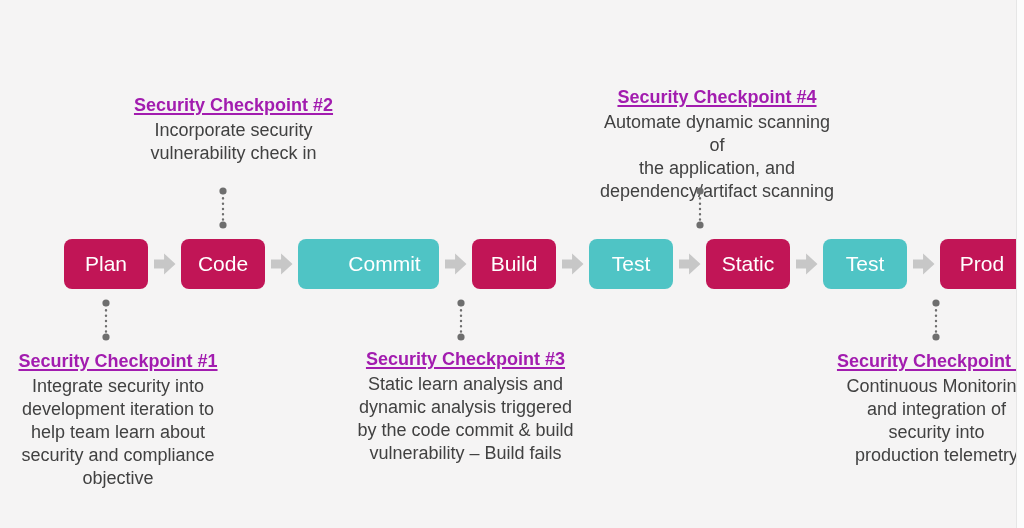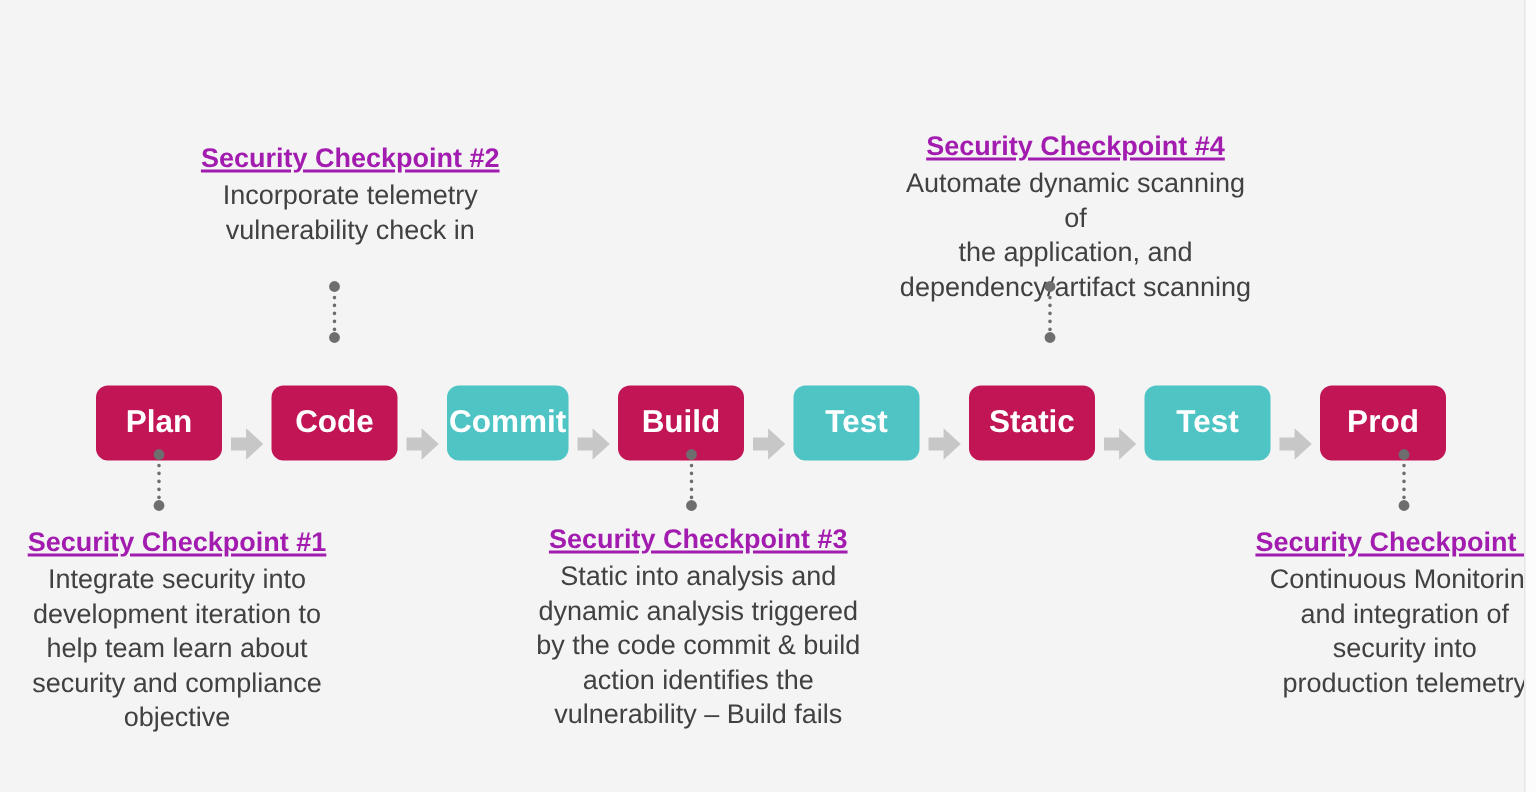--- a/index.html
+++ b/index.html
@@ -19,37 +19,36 @@
     font-size: 30px;
     font-weight: 400;
     color: #757575;
     letter-spacing: 0.2px;
     margin: 0;
   }
 
   
   .pipeline {
     position: absolute;
-    left: 64px; top: 257px;
+    left: 64px; top: 239px;
     display: flex;
-    align-items: flex-end;
-    font-weight: bold;
+    align-items: center;
   }
   .stage {
     height: 50px;
     width: 84px;
     border-radius: 8px;
     display: flex;
     align-items: center;
     justify-content: center;
     color: #FFFFFF;
     font-size: 21px;
     flex: 0 0 auto;
   }
-  .stage.wide { width: 81px; }
+  .stage.wide { width: 109px; padding-left: 32px; }
   .stage.crimson { background: #C11556; }
   .stage.teal { background: #4FC4C5; }
   .flow-arrow {
     width: 22px; height: 22px;
     margin: 0 5.5px;
     background: #C7C7C7;
     flex: 0 0 auto;
     clip-path: polygon(0 30%, 48% 30%, 48% 2%, 100% 50%, 48% 98%, 48% 70%, 0 70%);
   }
 
@@ -89,21 +88,21 @@
   }
 </style>
 </head>
 <body>
 
 <div class="slide">
 
 
   <div class="cp cp2">
     <div class="cp-heading">Security Checkpoint #2</div>
-    <div class="cp-line">Incorporate telemetry</div>
+    <div class="cp-line">Incorporate security</div>
     <div class="cp-line">vulnerability check in</div>
   </div>
 
   <div class="cp cp4">
     <div class="cp-heading">Security Checkpoint #4</div>
     <div class="cp-line">Automate dynamic scanning</div>
     <div class="cp-line">of</div>
     <div class="cp-line">the application, and</div>
     <div class="cp-line">dependency/artifact scanning</div>
   </div>
@@ -173,24 +172,23 @@
     <div class="cp-heading">Security Checkpoint #1</div>
     <div class="cp-line">Integrate security into</div>
     <div class="cp-line">development iteration to</div>
     <div class="cp-line">help team learn about</div>
     <div class="cp-line">security and compliance</div>
     <div class="cp-line">objective</div>
   </div>
 
   <div class="cp cp3">
     <div class="cp-heading">Security Checkpoint #3</div>
-    <div class="cp-line">Static into analysis and</div>
+    <div class="cp-line">Static learn analysis and</div>
     <div class="cp-line">dynamic analysis triggered</div>
     <div class="cp-line">by the code commit &amp; build</div>
-    <div class="cp-line">action identifies the</div>
     <div class="cp-line">vulnerability – Build fails</div>
   </div>
 
   <div class="cp cp5">
     <div class="cp-heading">Security Checkpoint #5</div>
     <div class="cp-line">Continuous Monitoring</div>
     <div class="cp-line">and integration of</div>
     <div class="cp-line">security into</div>
     <div class="cp-line">production telemetry</div>
   </div>

